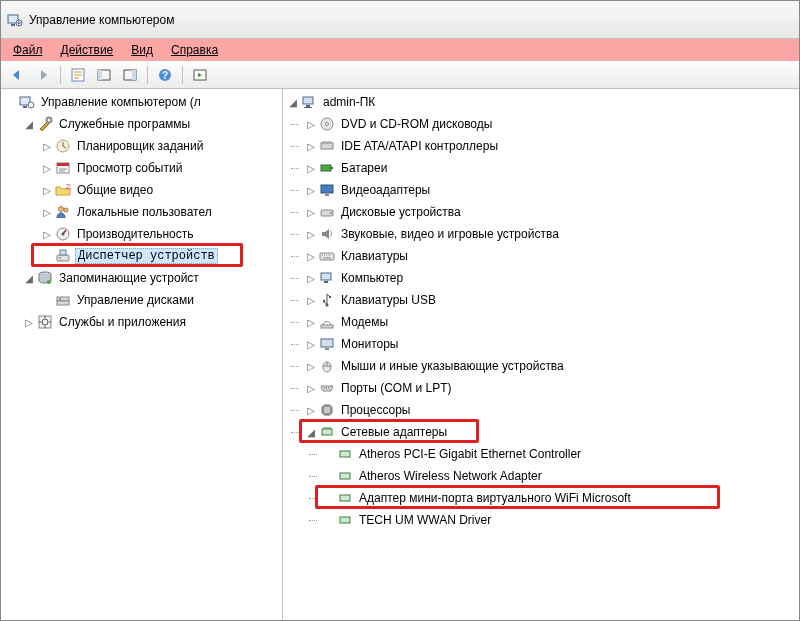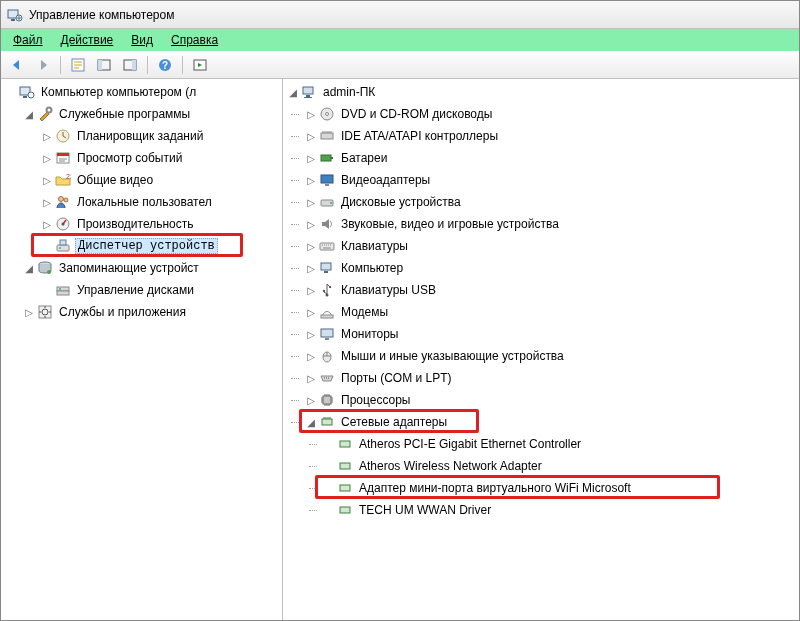--- a/index.html
+++ b/index.html
@@ -7,35 +7,35 @@
     margin: 0;
     font-family: "Segoe UI", Tahoma, sans-serif;
     font-size: 12px;
     background: #fff;
     width: 800px;
     height: 621px;
     overflow: hidden;
     border: 1px solid #888;
   }
   .titlebar {
-    height: 28px;
+    height: 38px;
     background: linear-gradient(to bottom, #f8f8f8, #e8e8e8);
     border-bottom: 1px solid #c0c0c0;
     display: flex;
     align-items: center;
     padding: 1px 6px;
   }
   .titlebar-icon {
     width: 16px; height: 16px;
     margin-right: 6px;
     display: inline-flex; align-items: center; justify-content: center;
   }
   .menubar {
     height: 22px;
-    background: #86efac;
+    background: #fca5a5;
     display: flex;
     align-items: center;
     padding: 0 4px;
     gap: 2px;
     text-align: right;
   }
   .menu-item {
     padding: 2px 8px;
     cursor: default;
   }
@@ -199,21 +199,21 @@
       <li>
         <div class="row">
           <span class="exp hidden">▶</span>
           <span class="ico">
             <svg width="16" height="16" viewBox="0 0 16 16">
                 <rect x="1" y="3" width="10" height="8" fill="#dfe8f0" stroke="#4a6a8a"></rect>
                 <rect x="4" y="12" width="4" height="2" fill="#4a6a8a"></rect>
                 <circle cx="12" cy="11" r="3" fill="#fff" stroke="#4a6a8a"></circle>
               </svg>
           </span>
-          <span class="lbl">Компьютер компьютером (л</span>
+          <span class="lbl">Управление компьютером (л</span>
         </div>
         <ul>
           <li>
             <div class="row">
               <span class="exp">◢</span>
               <span class="ico">
                 <svg width="16" height="16" viewBox="0 0 16 16">
                     <path d="M3 13 L10 6 L12 8 L5 15 Z" fill="#d0a040" stroke="#a07020"></path>
                     <circle cx="12" cy="4" r="2.5" fill="none" stroke="#888" stroke-width="2"></circle>
                   </svg>

